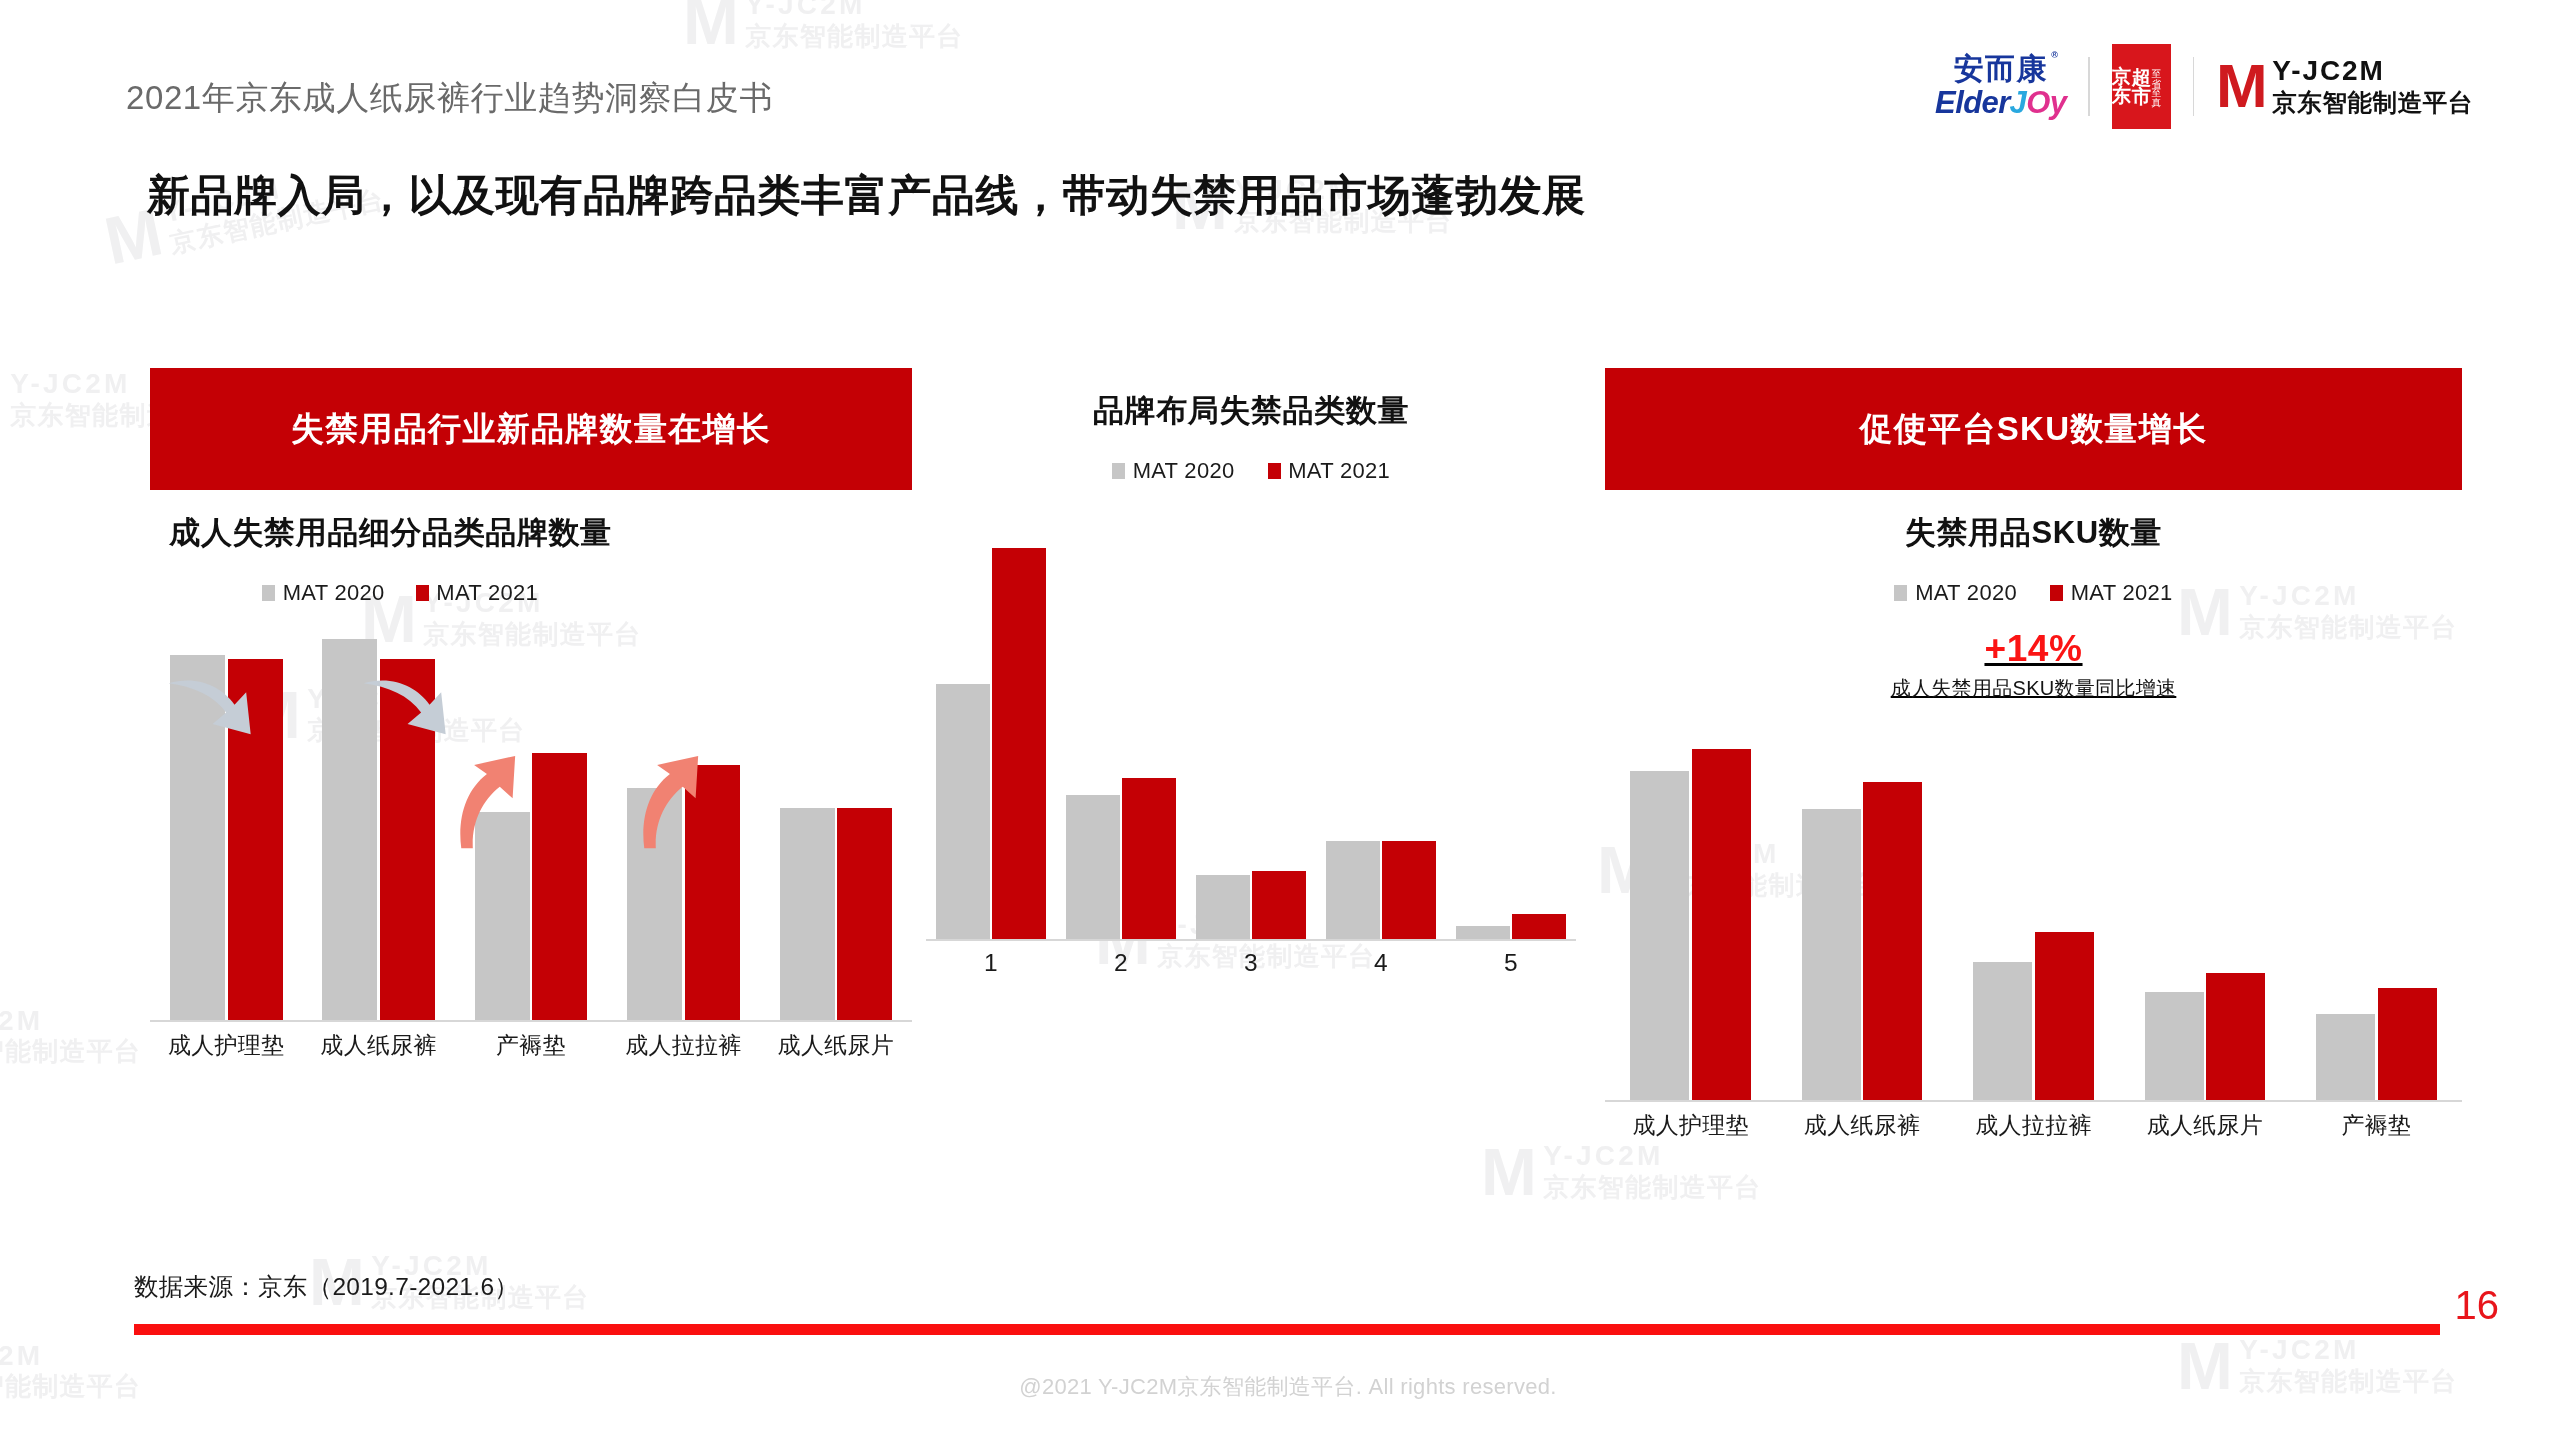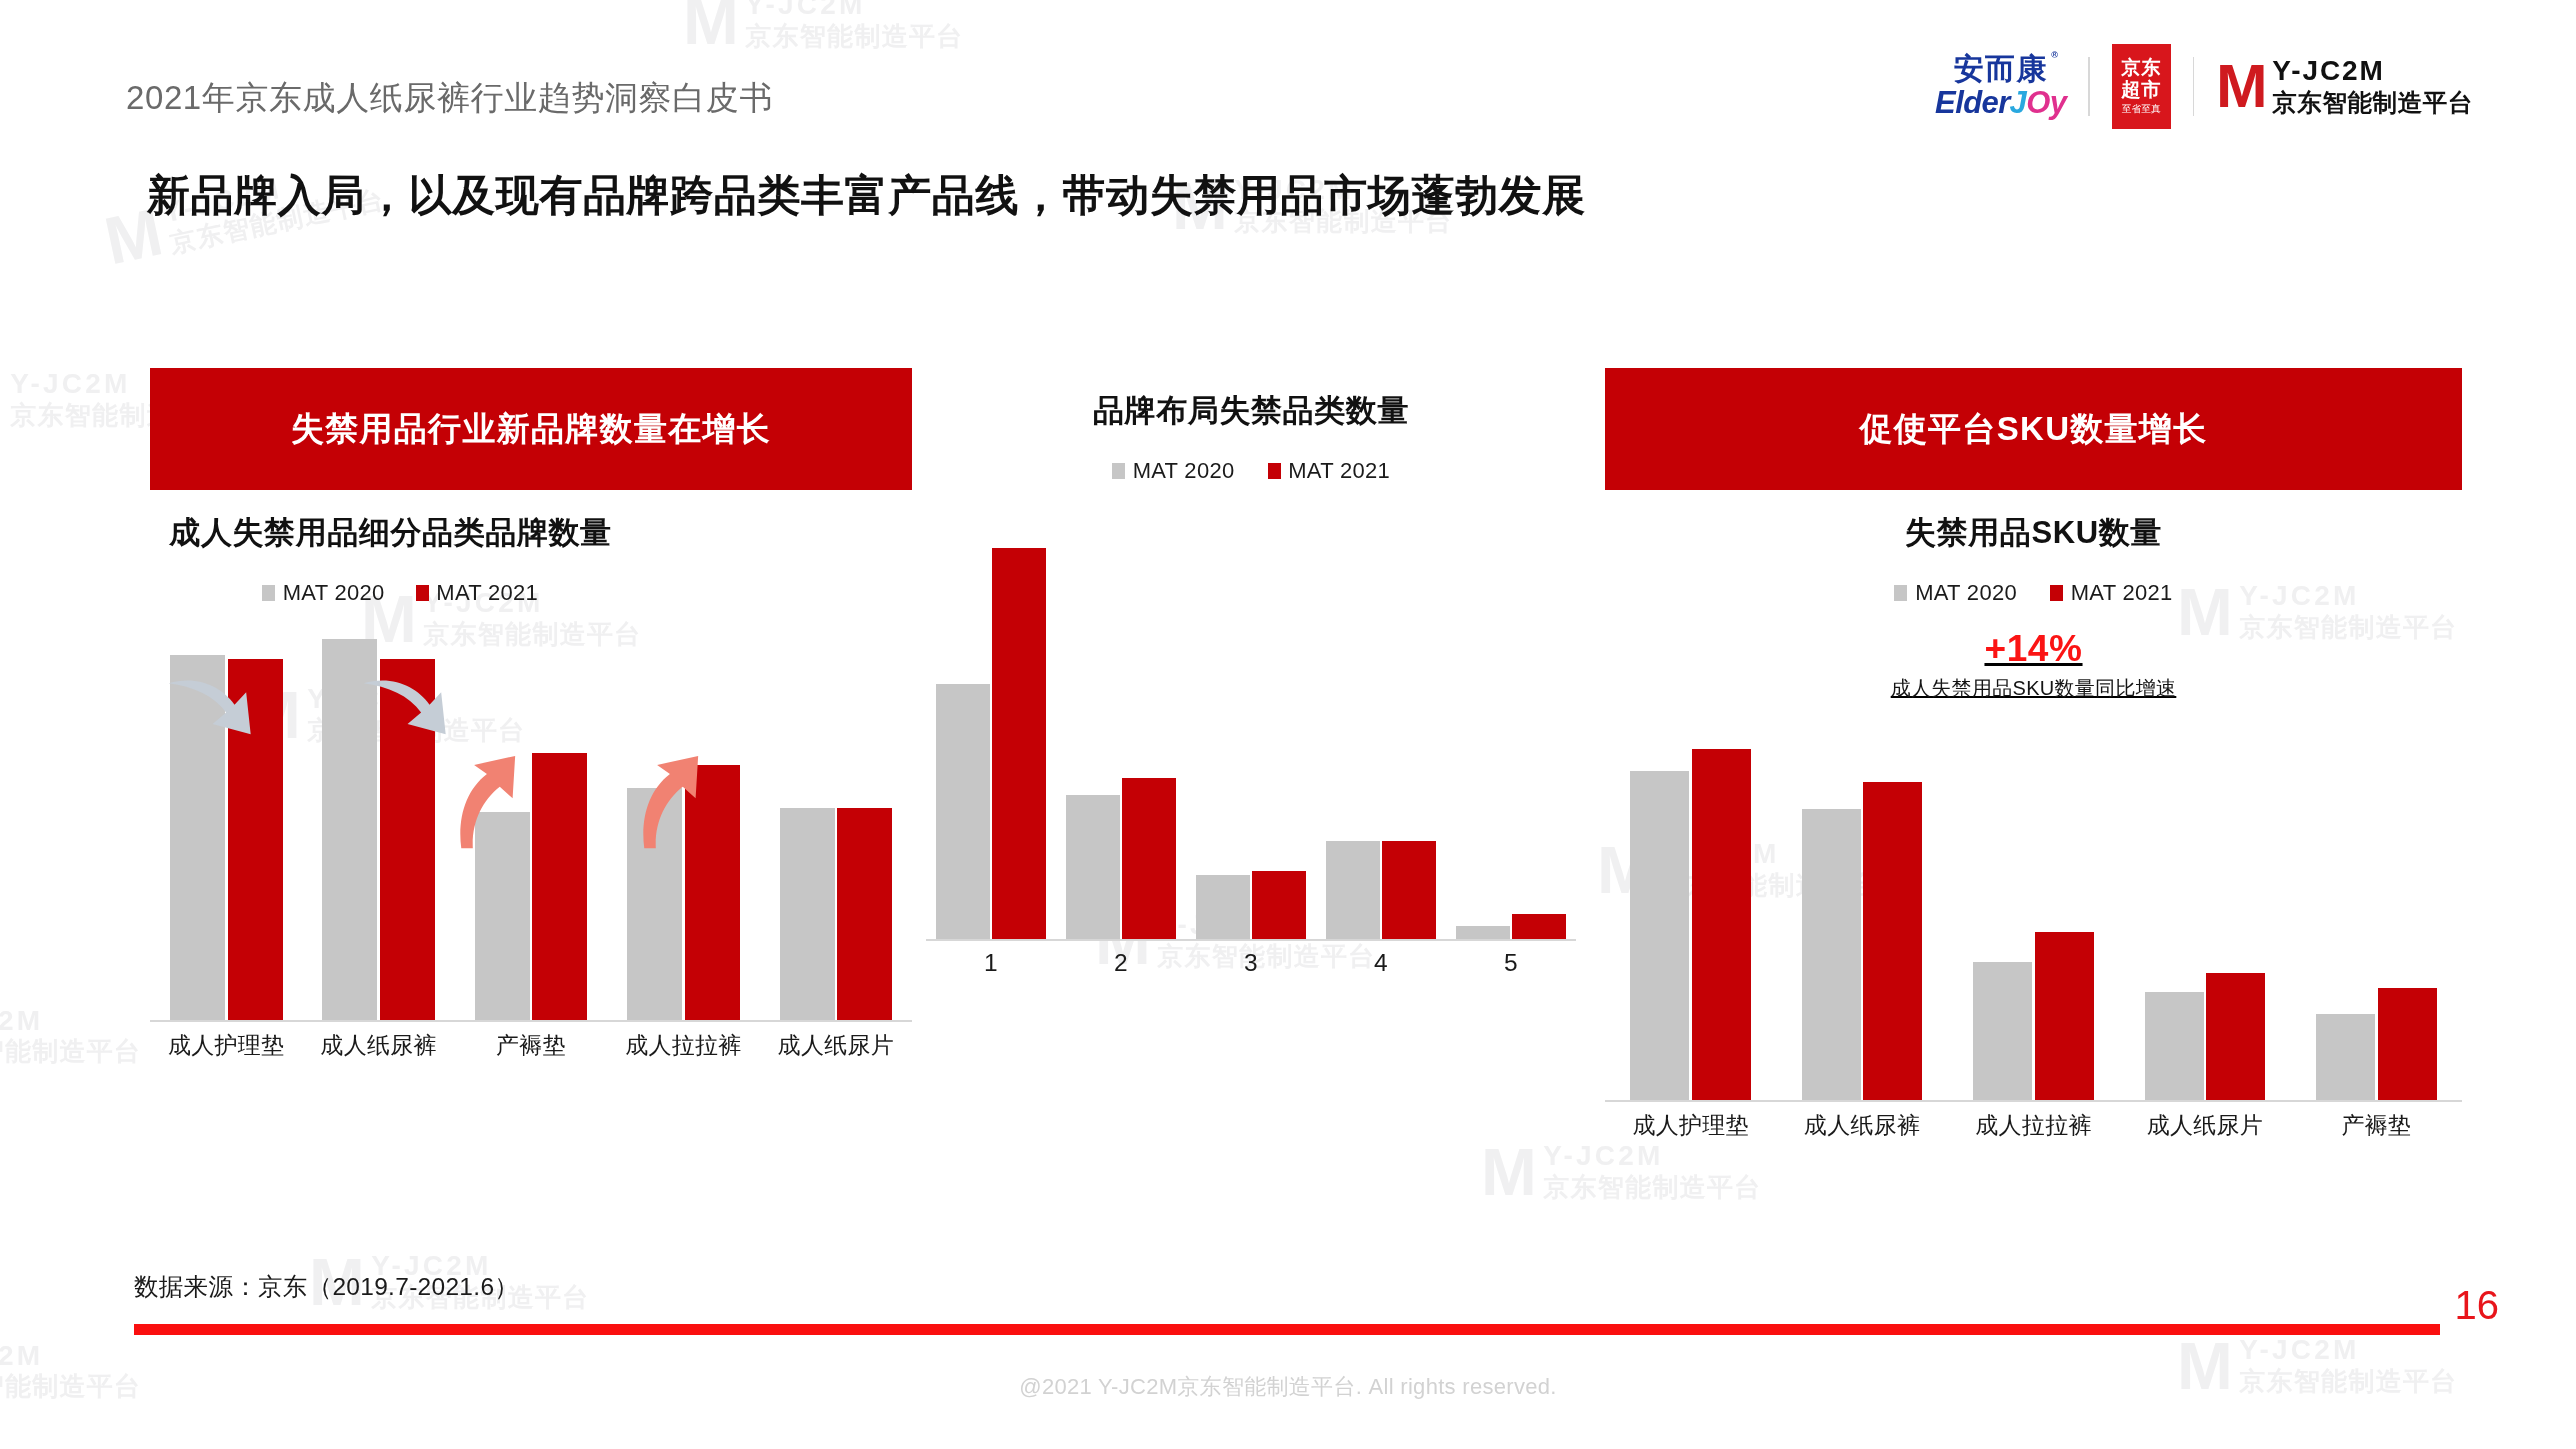--- a/index.html
+++ b/index.html
@@ -48,21 +48,21 @@
   }
 
   .logos { position: absolute; right: 103px; top: 44px; height: 84px; display: flex; align-items: center; z-index: 5; }
   .logo-elderjoy { display: flex; flex-direction: column; align-items: center; line-height: 1; }
   .logo-elderjoy .cn { font-size: 30px; color: #17369c; font-weight: 700; letter-spacing: 1.3px; position: relative; }
   .logo-elderjoy .cn sup { font-size: 9px; position: absolute; top: -2.6px; right: -11.6px; }
   .logo-elderjoy .en { font-size: 31px; color: #17369c; font-weight: 700; font-style: italic; letter-spacing: -0.6px; margin-top: 3.9px; }
   .logo-elderjoy .en .j { color: #29a8df; }
   .logo-elderjoy .en .y { color: #e0308e; }
   .logo-div { width: 1.3px; height: 59px; background: #d8d8d8; margin: 0 22px; }
-  .logo-jdchao { background: #d8161c; color: #fff; width: 59px; height: 85px; display: flex; flex-direction: column; align-items: center; justify-content: center; line-height: 1; }
+  .logo-jdchao { background: #d8161c; color: #fff; width: 59px; height: 85px; display: flex; align-items: center; justify-content: center; line-height: 1; }
   .logo-jdchao .l1 { font-size: 19.3px; font-weight: 700; letter-spacing: 0.6px; }
   .logo-jdchao .l2 { font-size: 19.3px; font-weight: 700; letter-spacing: 0.6px; margin-top: 2.6px; }
   .logo-jdchao .l3 { font-size: 9.7px; margin-top: 4.5px; letter-spacing: 0px; }
   .logo-yjc2m { display: flex; align-items: center; }
   .logo-yjc2m .mark { font-size: 62px; color: #cf1a1f; font-weight: 700; letter-spacing: -4.5px; line-height: 0.85; margin-right: 9px; }
   .logo-yjc2m .txt { display: flex; flex-direction: column; line-height: 1.12; color: #111; }
   .logo-yjc2m .t1 { font-size: 28px; font-weight: 700; letter-spacing: 1.9px; }
   .logo-yjc2m .t2 { font-size: 24.5px; font-weight: 700; letter-spacing: 0.6px; margin-top: 2.6px; }
 
   

